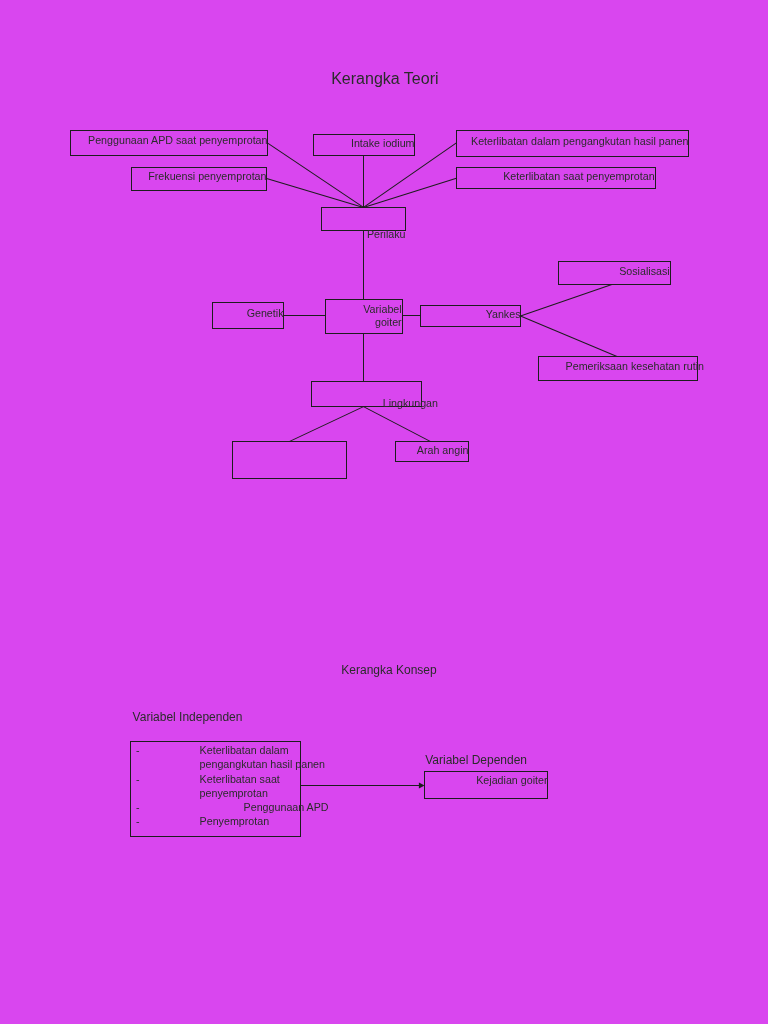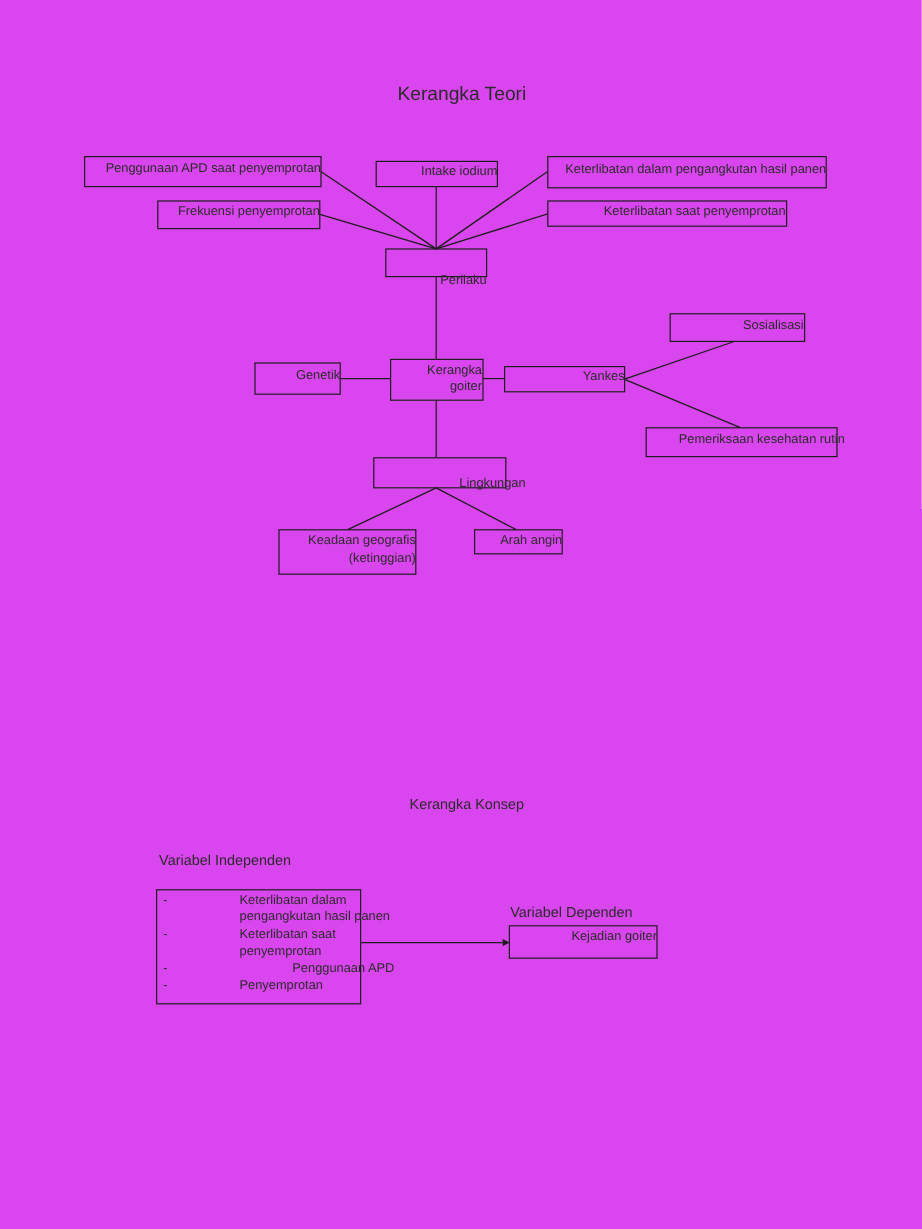--- a/index.html
+++ b/index.html
@@ -70,28 +70,26 @@
 
   <div class="heading" style="left:331.2px; top:70.6px;">Kerangka Teori</div>
 
   <div class="nodelabel" style="left:70.5px; top:134px; width:197px;">Penggunaan APD saat penyemprotan</div>
   <div class="nodelabel" style="left:131.5px; top:170px; width:135px;">Frekuensi penyemprotan</div>
   <div class="nodelabel" style="left:313.5px; top:137px; width:101px;">Intake iodium</div>
   <div class="nodelabel" style="left:456.5px; top:135px; width:232px;">Keterlibatan dalam pengangkutan hasil panen</div>
   <div class="nodelabel" style="left:455.7px; top:170px; width:199px;">Keterlibatan saat penyemprotan</div>
   <div class="nodelabel" style="left:321.5px; top:211px; width:84px;margin-top:17px;">Perilaku</div>
   <div class="nodelabel" style="left:212.5px; top:307px; width:71px;">Genetik</div>
-  <div class="nodelabel" style="left:324.7px; top:303px; width:77px;">Kerangka
+  <div class="nodelabel" style="left:324.7px; top:303px; width:77px;">Variabel
 goiter</div>
   <div class="nodelabel" style="left:420.5px; top:308px; width:100px;">Yankes</div>
   <div class="nodelabel" style="left:557.7px; top:265px; width:112px;">Sosialisasi</div>
   <div class="nodelabel" style="left:545px; top:360px; width:159px;">Pemeriksaan kesehatan rutin</div>
   <div class="nodelabel" style="left:328px; top:385px; width:110px;margin-top:12px;">Lingkungan</div>
-  <div class="nodelabel" style="left:232.5px; top:443px; width:114px; line-height:14.5px;">Keadaan geografis
-(ketinggian)</div>
   <div class="nodelabel" style="left:395.5px; top:444px; width:73px;">Arah angin</div>
 
   <div class="caption" style="left:341.3px; top:663.85px;">Kerangka Konsep</div>
   <div class="caption" style="left:132.6px; top:711.25px;">Variabel Independen</div>
   <div class="caption" style="left:425.2px; top:754px;">Variabel Dependen</div>
 
   <div id="listwrap">
       <div class="bullet" style="left: 136px; top: 743px;">-</div>
       <div class="listrow" style="left: 154.6px; top: 743px;">Keterlibatan dalam
 pengangkutan hasil panen</div>

